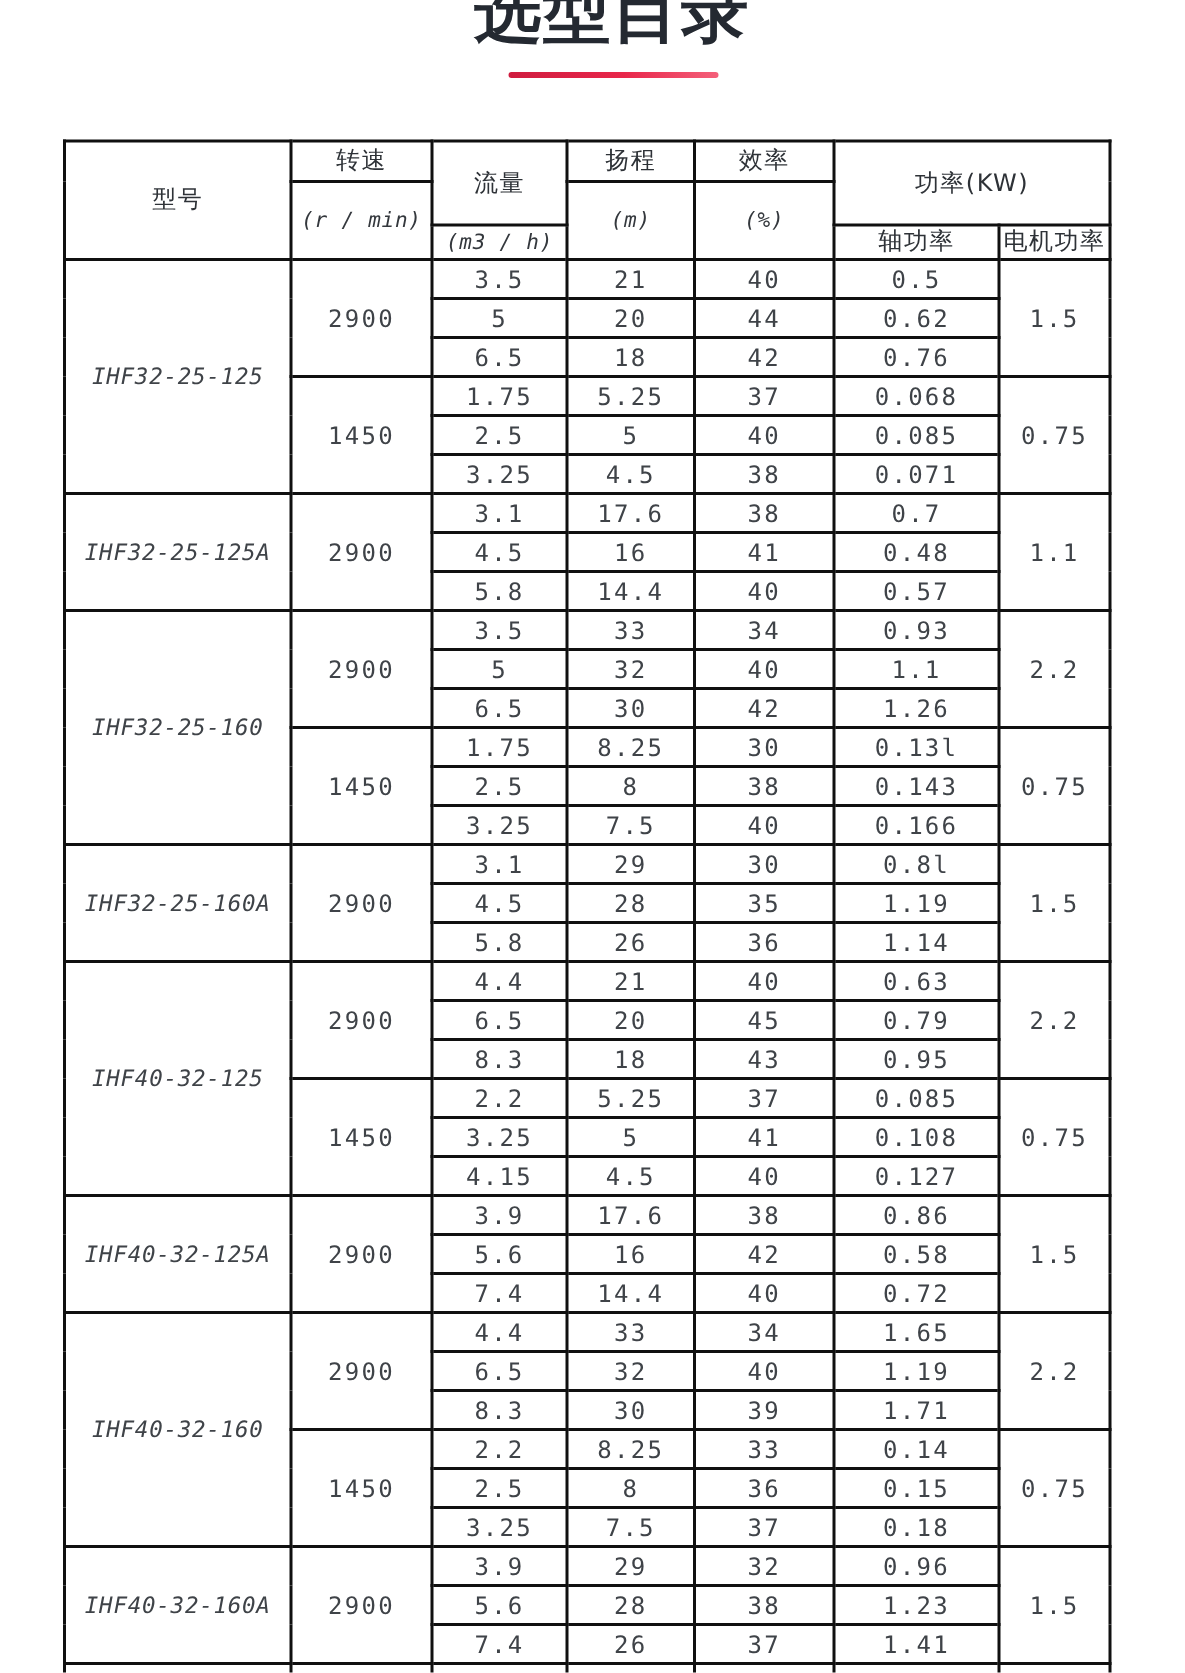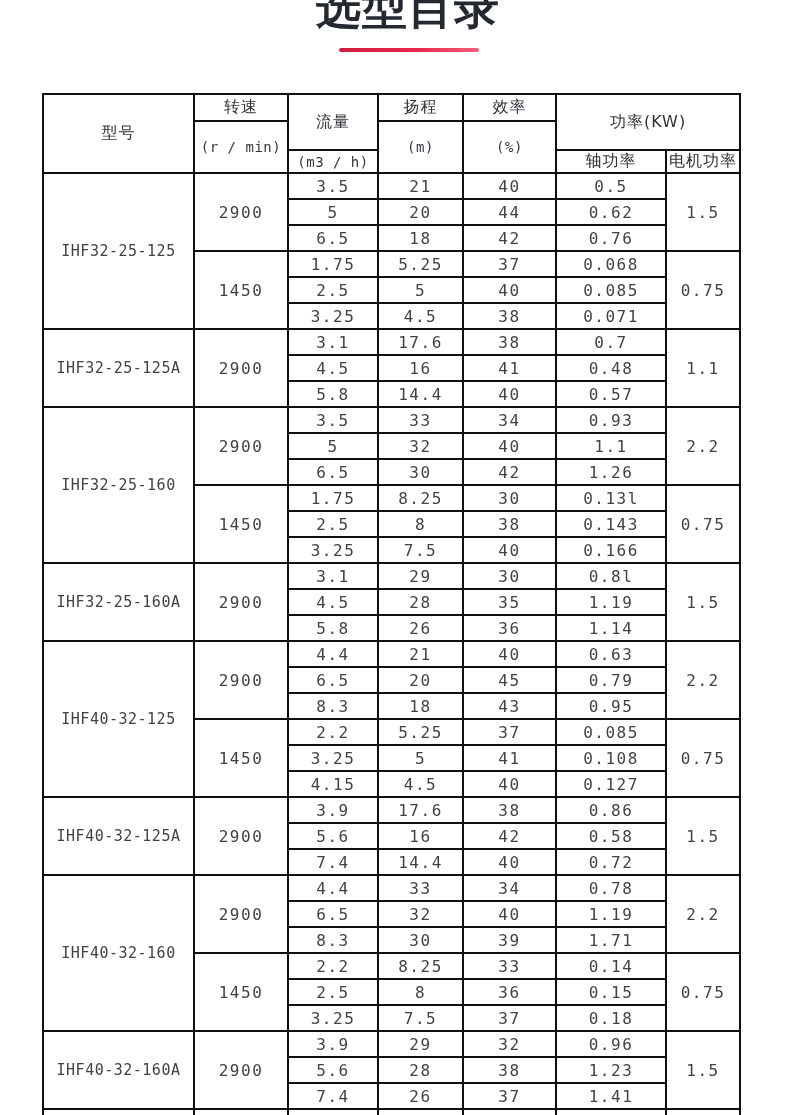--- a/index.html
+++ b/index.html
@@ -25,28 +25,28 @@
     border:2px solid #101010;padding:0;margin:0;
     text-align:center;vertical-align:middle;
     font-weight:normal;color:#3b3f44;overflow:hidden;white-space:nowrap;
   }
   .catalog thead th{
     font-family:"DejaVu Sans","Liberation Sans",sans-serif;
     font-size:16px;color:#2e3237;letter-spacing:1px;
   }
   .catalog thead th.unit{
     font-family:"DejaVu Sans Mono","Liberation Mono",monospace;
-    font-size:14px;letter-spacing:0.5px;color:#34383d;
+    font-size:14px;letter-spacing:0.5px;color:#34383d;font-style:italic;
   }
   tr.h1{height:27px;}
   tr.h2{height:29px;}
   tr.h3{height:23px;}
   .catalog tbody tr{height:26px;}
   .catalog tbody td{font-size:16px;letter-spacing:1.5px;color:#3f4348;}
-  .catalog tbody td.cell-model{font-size:15px;letter-spacing:0.5px;}
+  .catalog tbody td.cell-model{font-size:15px;letter-spacing:0.5px;font-style:italic;}
   .catalog tbody tr.cut-row{height:26px;}
 </style>
 </head>
 <body>
 
 <h1 class="title">选型目录</h1>
 <div class="title-underline"></div>
 
 <table class="catalog">
   <colgroup>
@@ -264,21 +264,21 @@
         <td>14.4</td>
         <td>40</td>
         <td>0.72</td>
       </tr>
       <tr>
         <td rowspan="6" class="cell-model">IHF40-32-160</td>
         <td rowspan="3">2900</td>
         <td>4.4</td>
         <td>33</td>
         <td>34</td>
-        <td>0.78</td>
+        <td>1.65</td>
         <td rowspan="3">2.2</td>
       </tr>
       <tr>
         <td>6.5</td>
         <td>32</td>
         <td>40</td>
         <td>1.19</td>
       </tr>
       <tr>
         <td>8.3</td>

